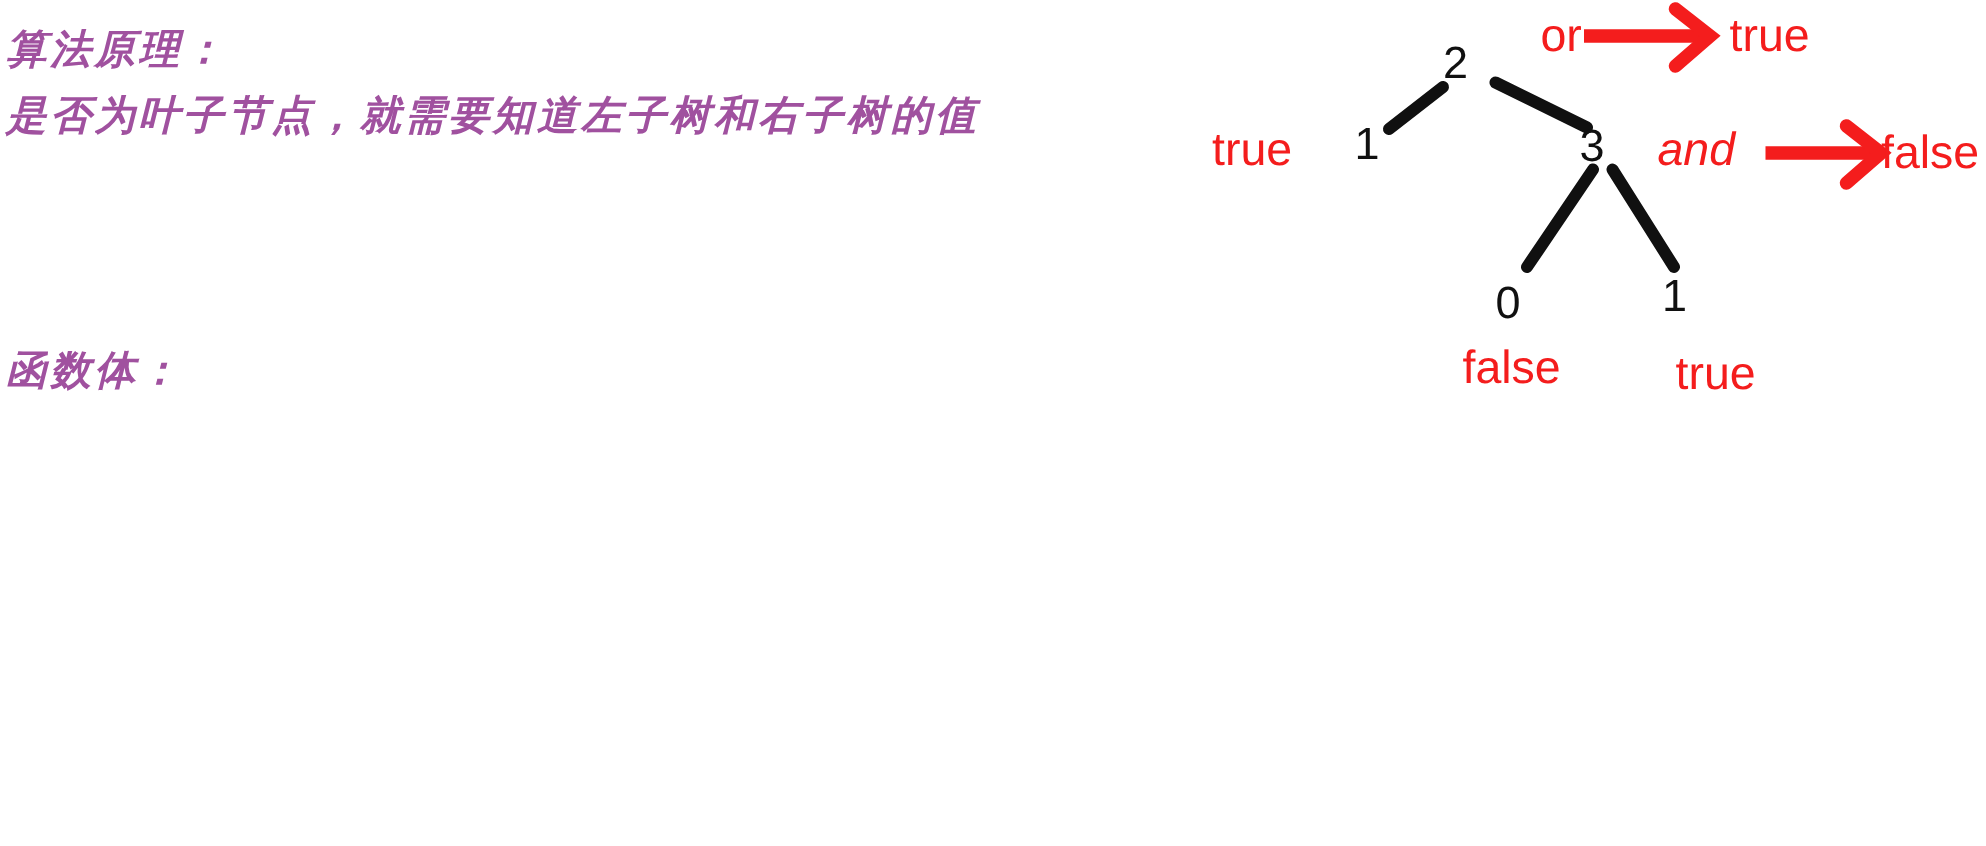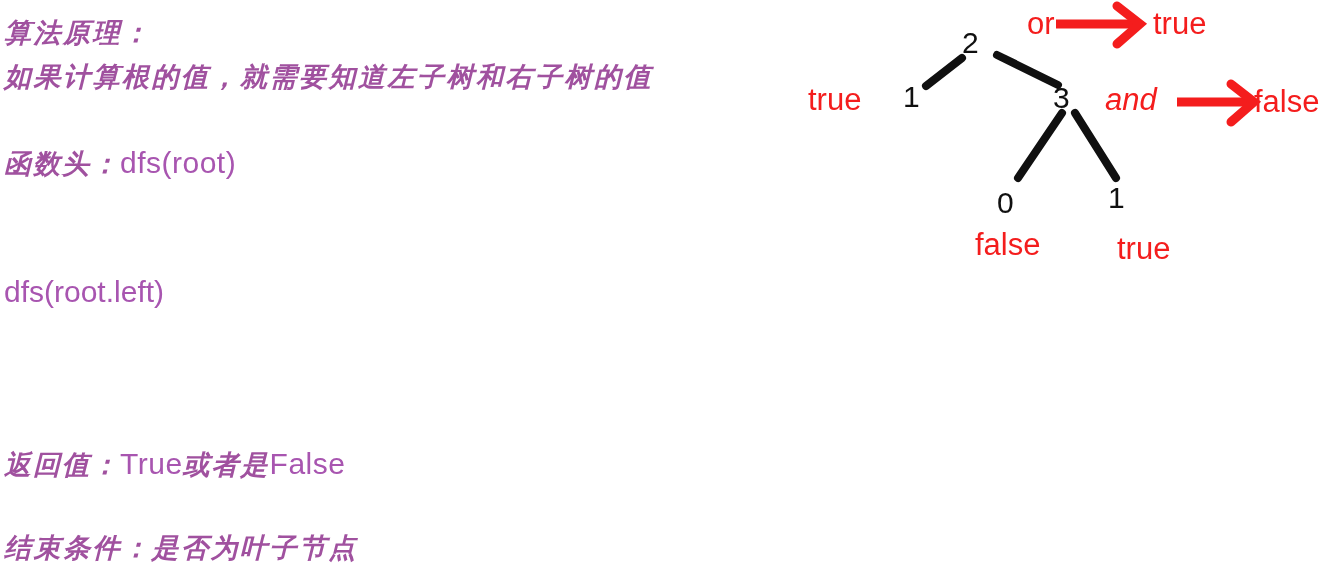--- a/index.html
+++ b/index.html
@@ -95,36 +95,29 @@
     white-space: nowrap;
   }
 </style>
 </head>
 <body>
 
 <div id="notes">
 
   <div class="note-line cjk" style="top:8px;">算法原理：</div>
 
-  <div class="note-line cjk" style="top:52px;">如果计算根的值，就需要知道左子树和右子树的值</div>
-
-  <div class="note-line mixed" style="top:136px;">
-    <span class="zh">函数头：</span><span class="en">dfs(root)</span>
-  </div>
+  <div class="note-line cjk" style="top:52px;">是否为叶子节点，就需要知道左子树和右子树的值</div>
 
 
-  <div class="note-line latin" style="top:265px;">dfs(root.left)</div>
+  <div class="note-line cjk" style="top:222px;">函数体：</div>
 
 
 
-  <div class="note-line mixed" style="top:437px;">
-    <span class="zh">返回值：</span><span class="en">True</span><span class="zh">或者是</span><span class="en">False</span>
-  </div>
 
-  <div class="note-line cjk" style="top:523px;">结束条件：是否为叶子节点</div>
+
 </div>
 
 <div id="tree">
 
   <svg width="534" height="300" viewBox="0 0 534 300">
     <g id="edges">
       <line x1="172" y1="58" x2="136" y2="86" stroke="#101010" stroke-width="8" stroke-linecap="round"></line>
       <line x1="207" y1="55" x2="268" y2="85" stroke="#101010" stroke-width="8" stroke-linecap="round"></line>
       <line x1="272" y1="113" x2="228" y2="178" stroke="#101010" stroke-width="8" stroke-linecap="round"></line>
       <line x1="285" y1="113" x2="326" y2="178" stroke="#101010" stroke-width="8" stroke-linecap="round"></line>

